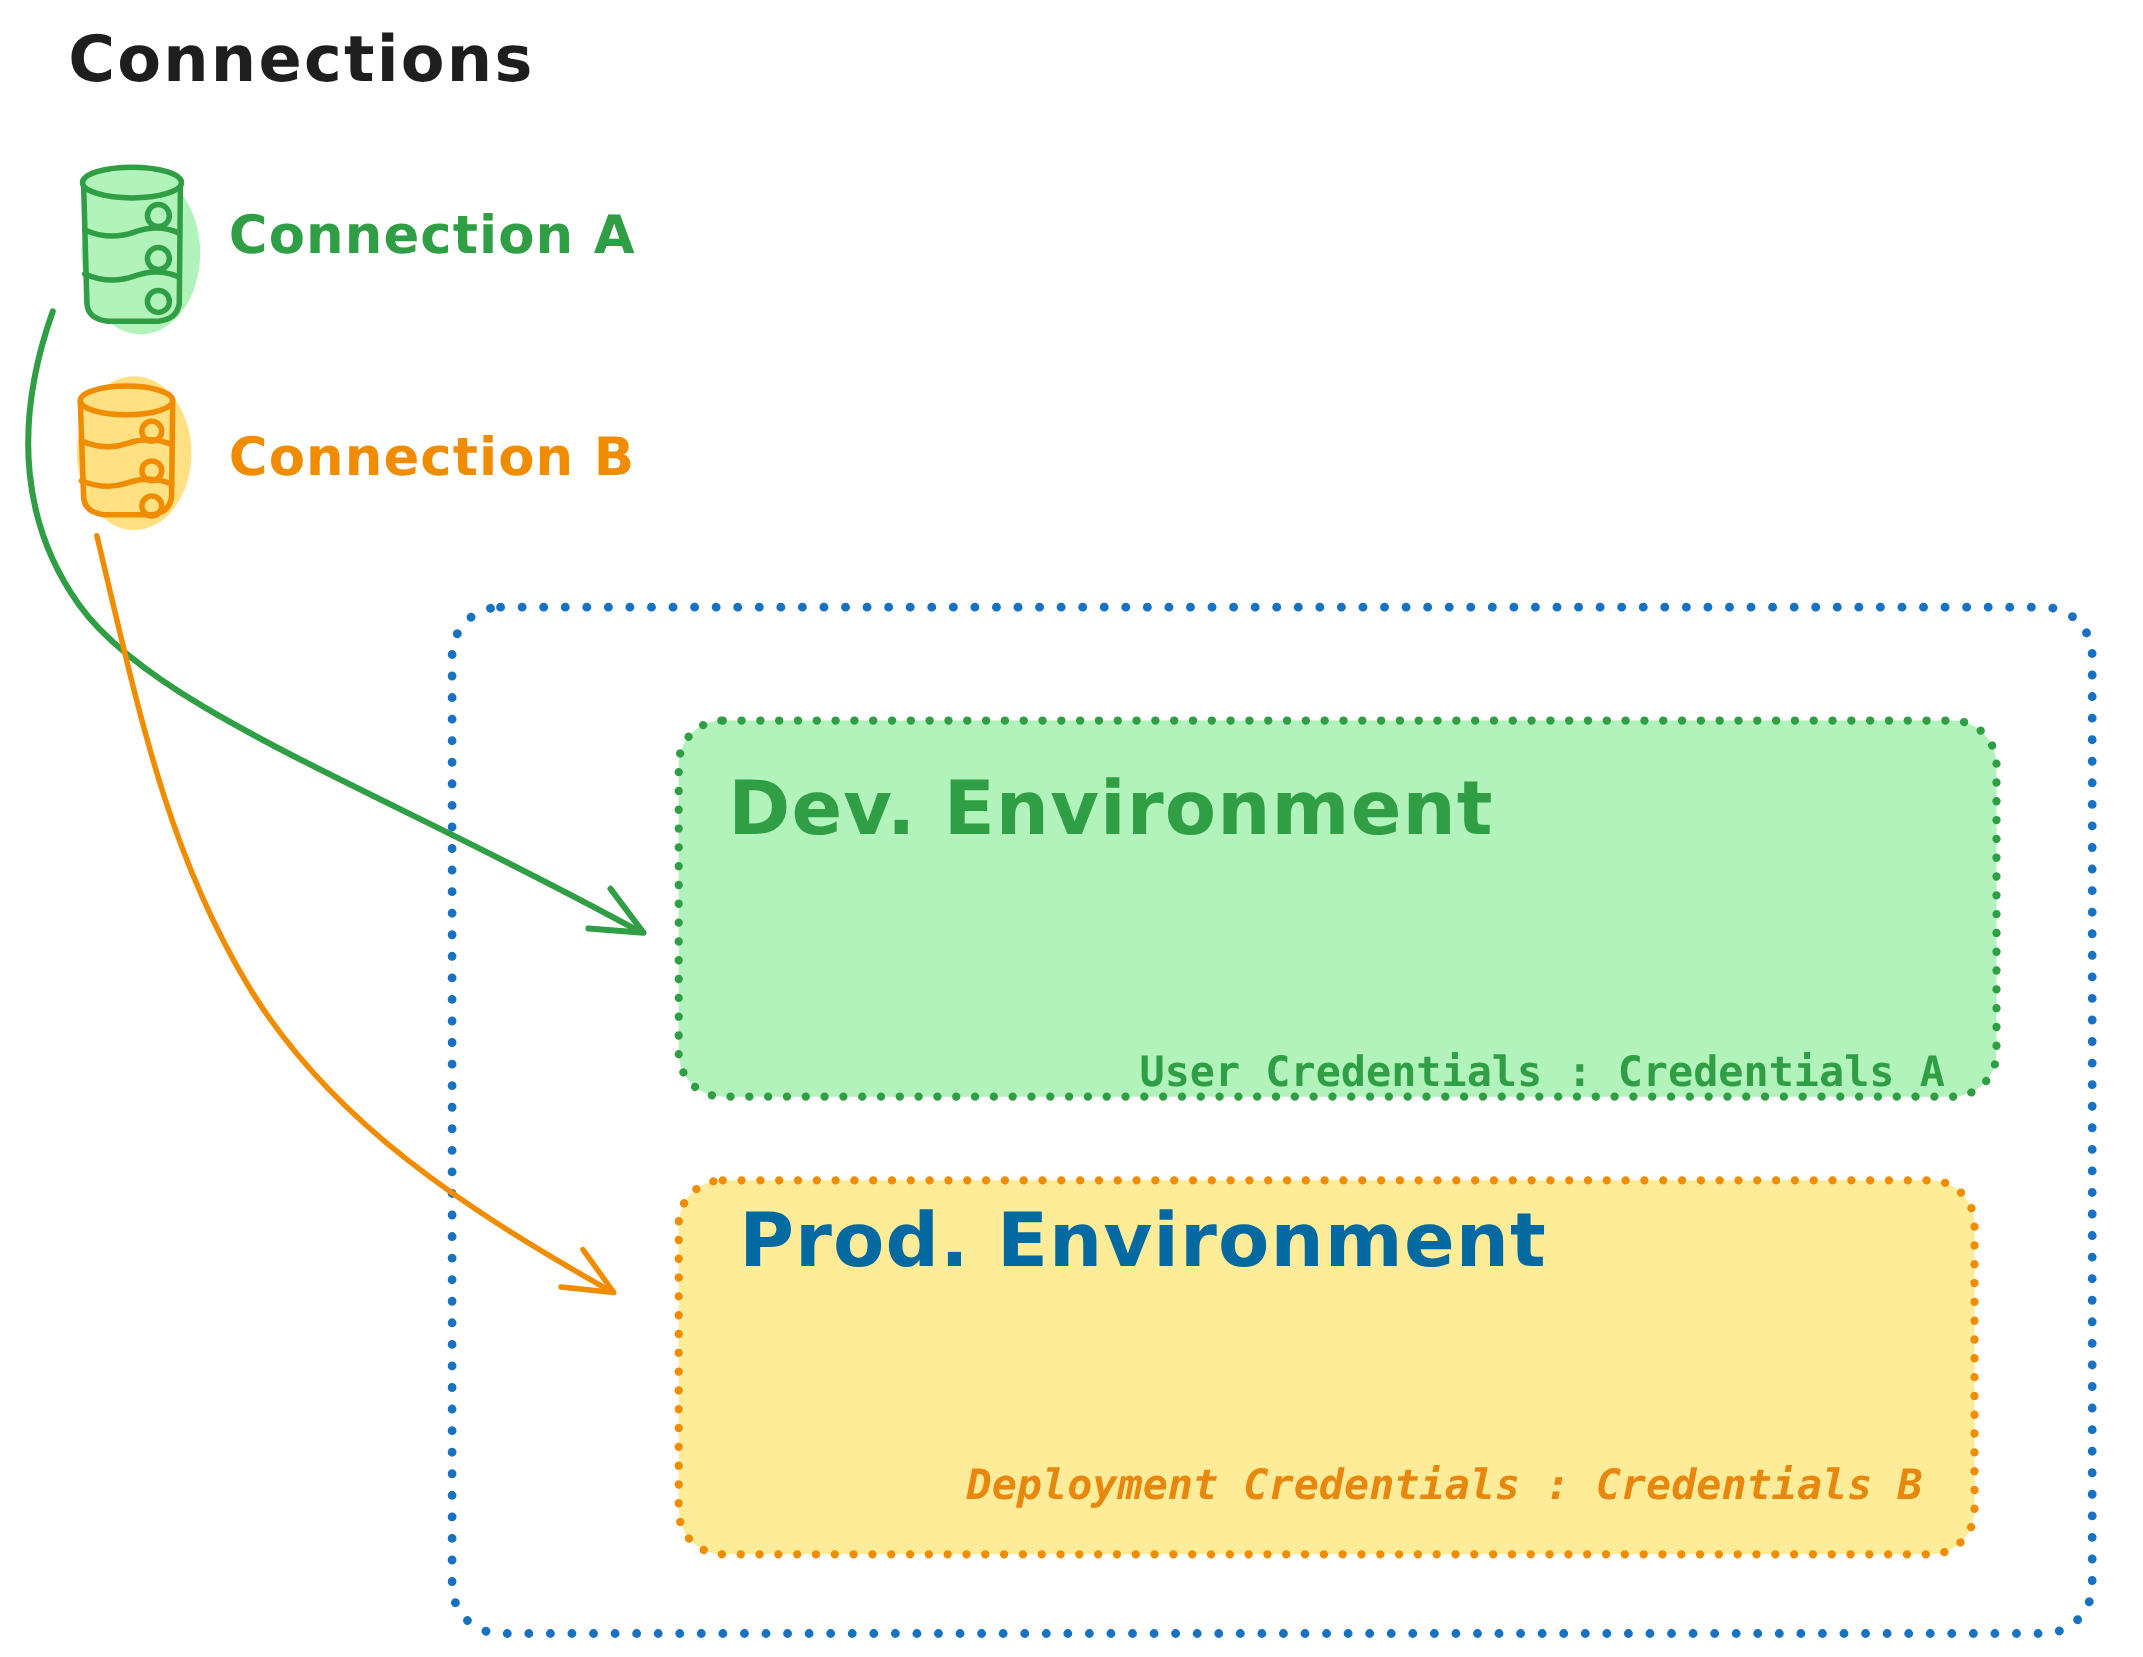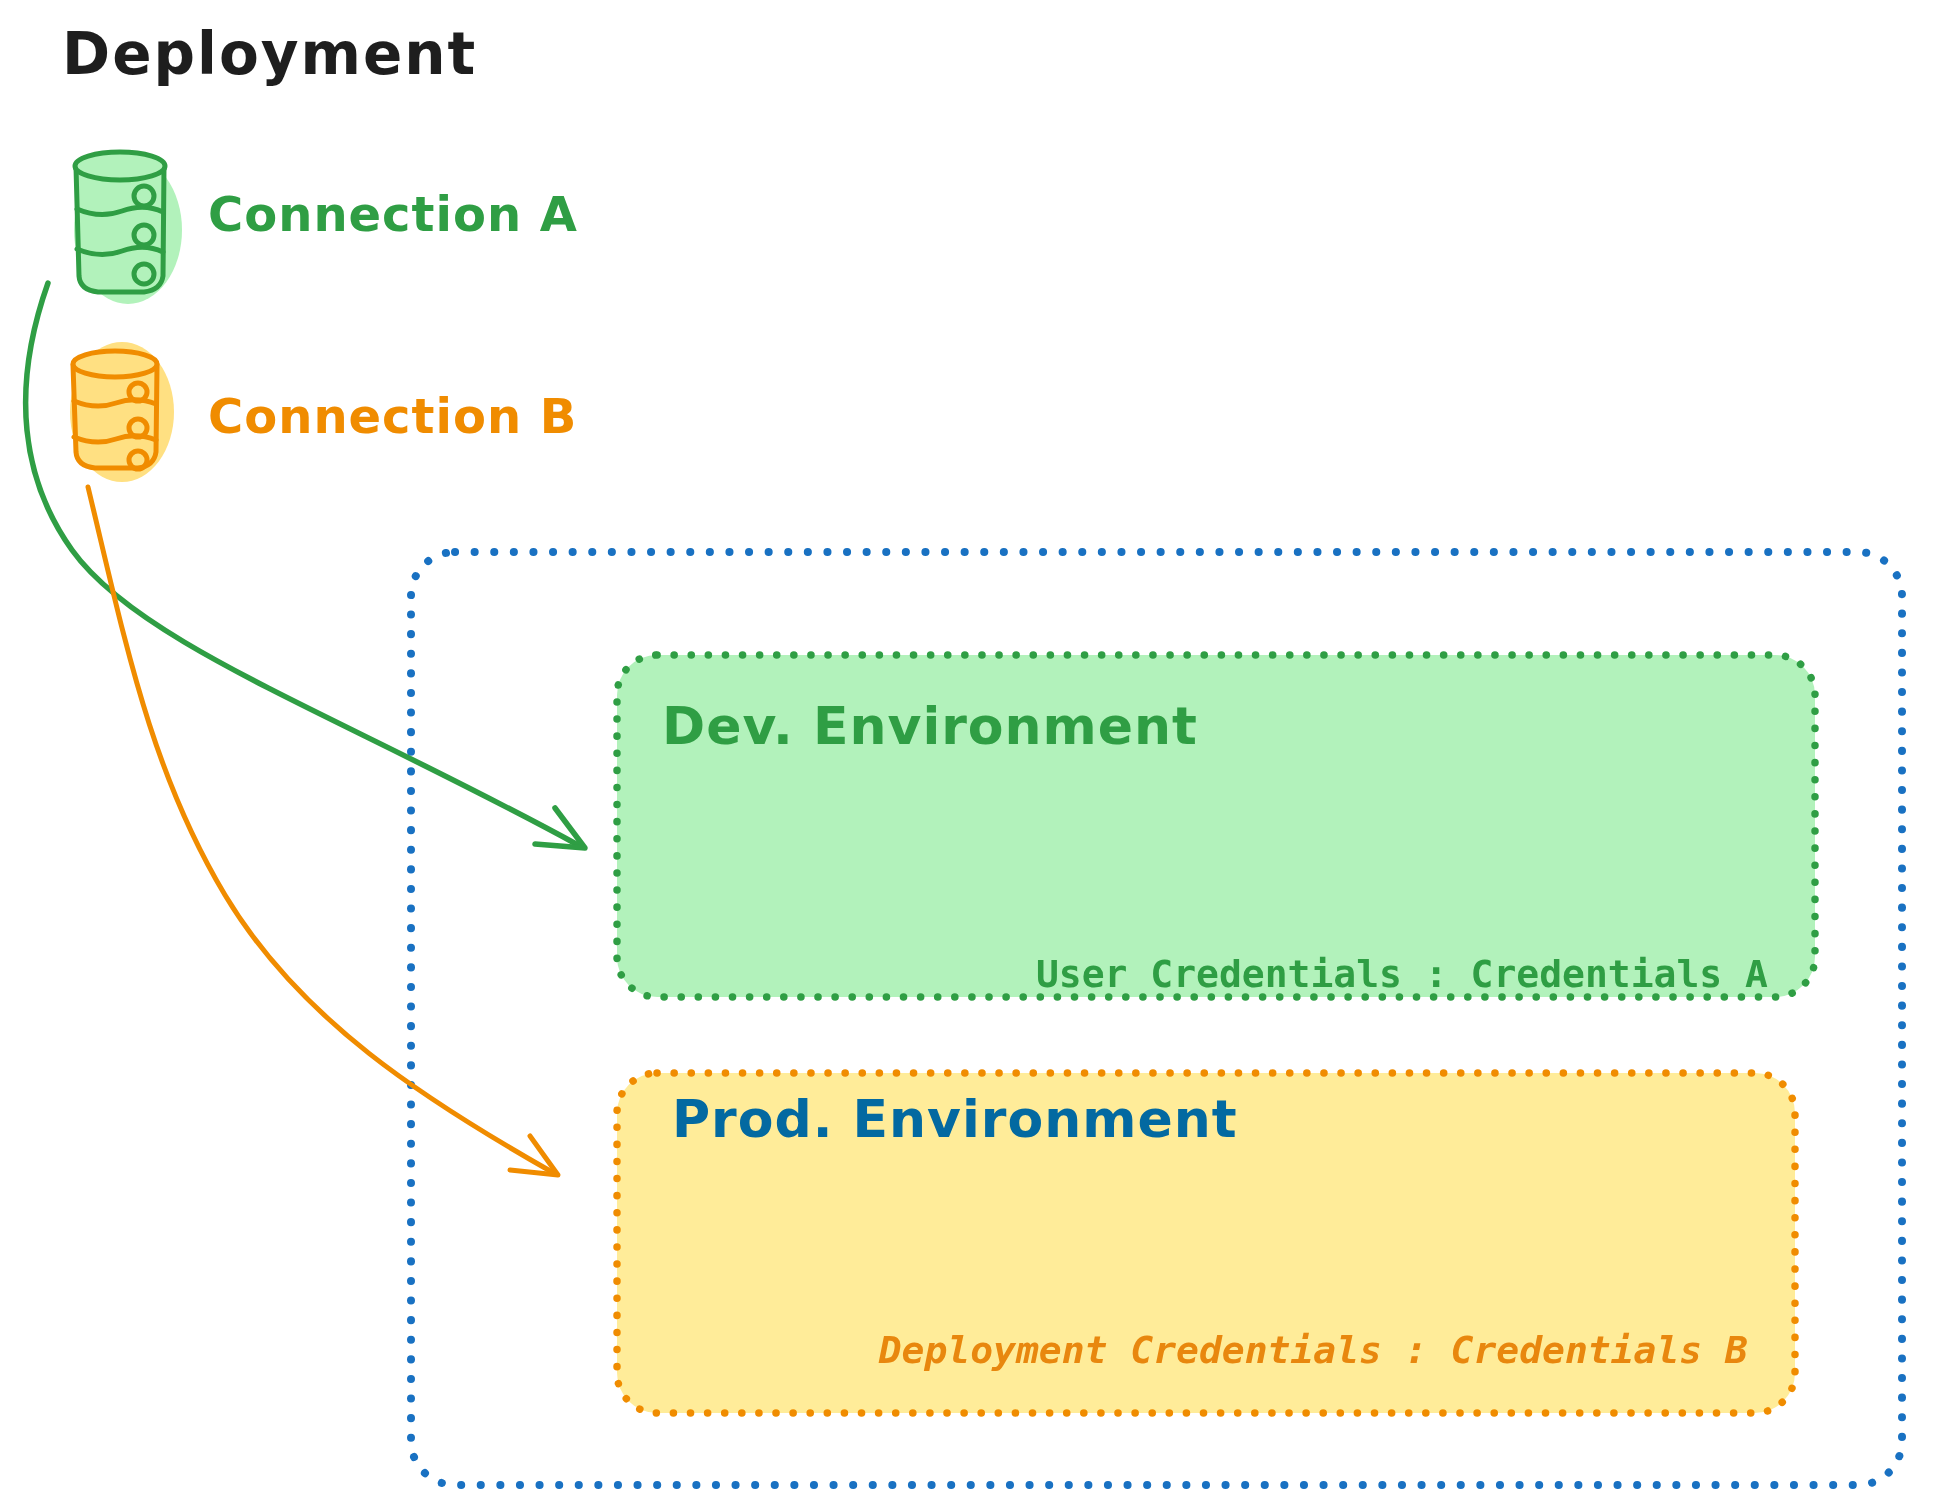--- a/index.html
+++ b/index.html
@@ -18,21 +18,21 @@
     color:#1e1e1e;
   }
   .conn-label{font-size:48px;font-weight:700;letter-spacing:1px;}
   .conn-a{left:208px;top:186px;color:#2f9e44;}
   .conn-b{left:208px;top:388px;color:#f08c00;}
   .project-label{
     right:88px;top:424px;
     font-size:64px;font-weight:700;letter-spacing:2px;
     color:#1971c2;
   }
-  .env-title{font-size:52px;font-weight:700;letter-spacing:1px;}
+  .env-title{font-size:68px;font-weight:700;letter-spacing:1px;}
   .dev-title{left:662px;top:696px;color:#2f9e44;}
   .prod-title{left:672px;top:1089px;color:#0369a1;}
   .cred{
     font-family:"DejaVu Sans Mono", monospace;
     font-size:38px;font-weight:700;
   }
   .dev-cred{right:180px;top:908px;color:#2f9e44;margin-top:44px;}
   .prod-cred{right:200px;top:1328px;color:#e8870e;font-style:italic;}
 </style>
 </head>
@@ -76,21 +76,21 @@
       <path d="M 73 365 L 76 452 Q 77 466 95 468 L 138 468 Q 154 466 156 452 L 157 365 Z" fill="#ffe082" stroke="#f08c00"></path>
       <ellipse cx="115" cy="364" rx="42" ry="13" fill="#ffe082" stroke="#f08c00"></ellipse>
       <path d="M 74 401 Q 96 410 116 403 T 156 404" fill="none" stroke="#f08c00"></path>
       <path d="M 74 437 Q 96 446 116 439 T 156 440" fill="none" stroke="#f08c00"></path>
       <circle cx="138" cy="392" r="9" fill="none" stroke="#f08c00"></circle>
       <circle cx="138" cy="428" r="9" fill="none" stroke="#f08c00"></circle>
       <circle cx="138" cy="460" r="9" fill="none" stroke="#f08c00"></circle>
     </g>
   </svg>
 
-  <div class="label title">Deployment</div>
+  <div class="label title">Connections</div>
 
   <div class="label conn-label conn-b">Connection B</div>
 
   <div class="label conn-label conn-a">Connection A</div>
 
 
   <div class="label env-title dev-title">Dev. Environment</div>
 
   <div class="label cred dev-cred">User Credentials : Credentials A</div>
 

